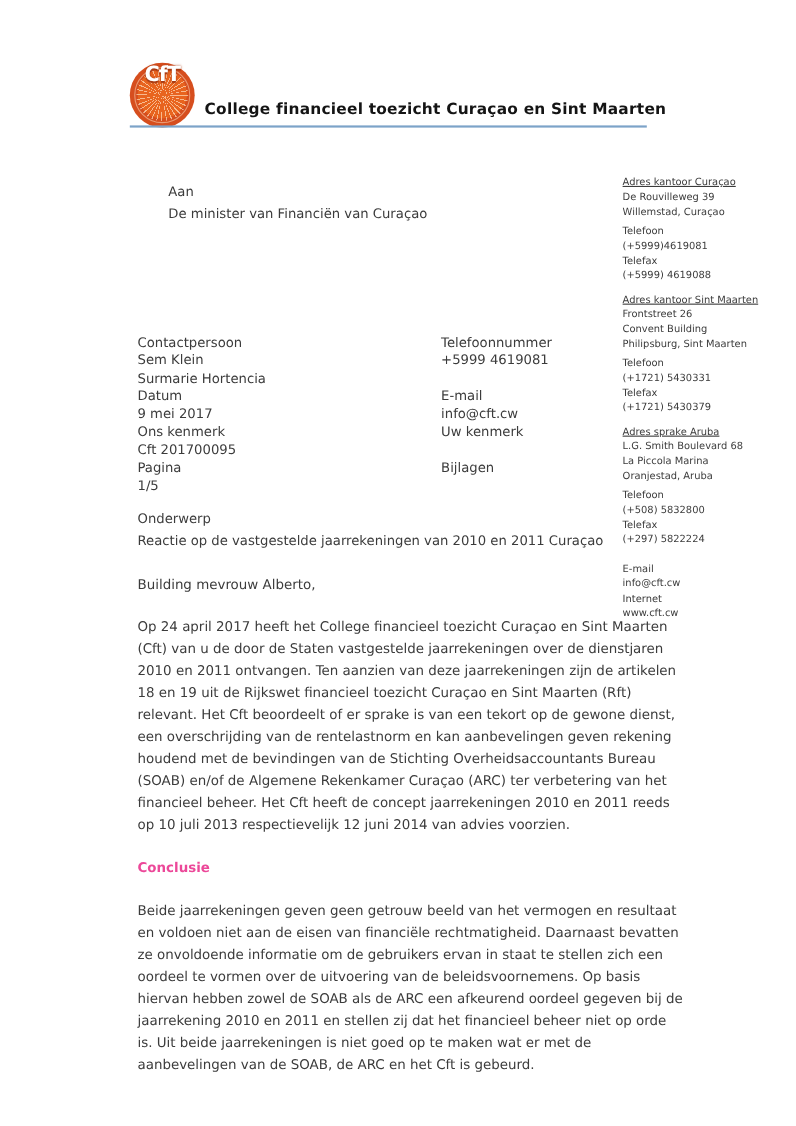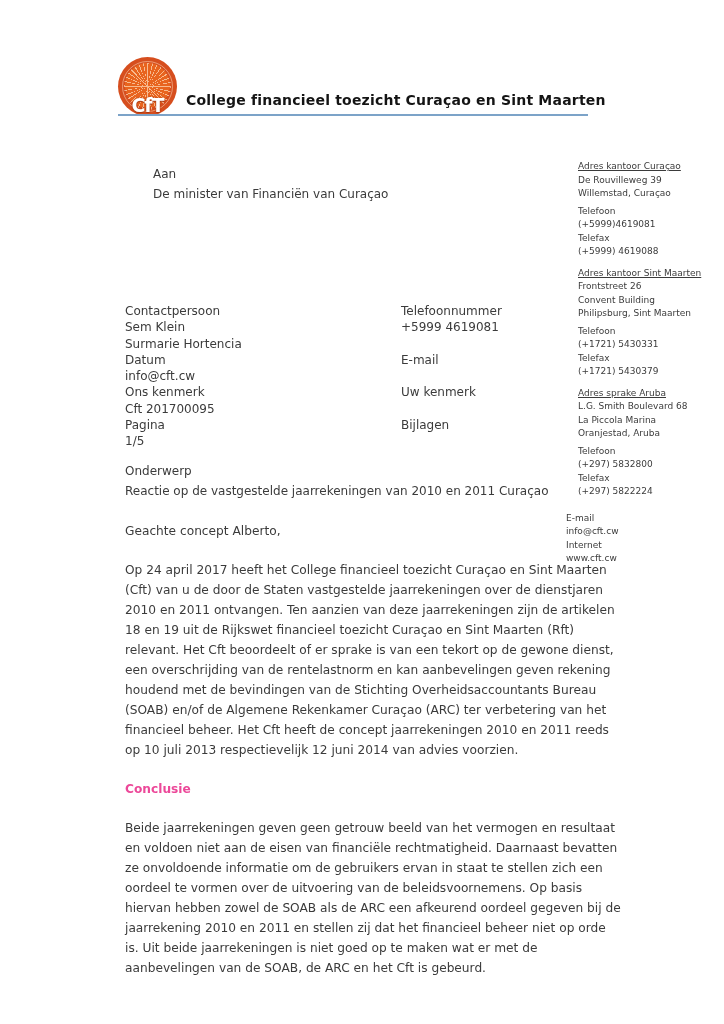--- a/index.html
+++ b/index.html
@@ -13,21 +13,21 @@
     overflow: hidden;
   }
 
   
   .logo {
     position: absolute;
     left: 118px; top: 57px;
     width: 59px; height: 59px;
     border-radius: 50%;
     background: radial-gradient(circle at 50% 48%, #e8641f 0 52%, #d64e1e 53% 100%);
-    display: flex; align-items: flex-end; justify-content: center;
+    display: flex; align-items: flex-start; justify-content: center;
   }
   .logo::before {
     content: "";
     position: absolute; inset: 6px;
     border-radius: 50%;
     background: repeating-conic-gradient(rgba(255,232,204,0.65) 0deg 2.5deg, rgba(255,232,204,0) 2.5deg 11.25deg);
   }
   .logo::after {
     content: "";
     position: absolute; inset: 4px;
@@ -55,21 +55,21 @@
   .recipient {
     position: absolute; left: 125px; top: 164px;
     font-size: 12px; line-height: 20px; margin-left: 28px;
   }
 
   
   .sidebar {
     position: absolute; left: 566px; top: 160px; width: 154px;
     font-size: 9px; line-height: 13.5px; color: #3b3b3b;
   }
-  .office { margin-bottom: 8px; margin-left: 12px; }
+  .office { margin-bottom: 8px; }
   .office-heading { text-decoration: underline; }
   .office-contacts { margin-top: 4px; }
   .kv-row { display: flex; flex-direction: column; }
   .kv-row .lbl { width: 47px; flex: none; }
   .kv-row .val { flex: 1; white-space: nowrap; }
   .online-block { margin-top: 13px; }
 
   
   .meta {
     position: absolute; left: 125px; top: 303px; width: 482px;
@@ -146,21 +146,21 @@
     </div>
 
     <div class="office">
       <div class="office-heading">Adres sprake Aruba</div>
       <div>L.G. Smith Boulevard 68</div>
       <div>La Piccola Marina</div>
       <div>Oranjestad, Aruba</div>
       <div class="office-contacts">
         <div class="kv-row">
           <span class="lbl">Telefoon</span>
-          <span class="val">(+297) 5832800</span>
+          <span class="val">(+508) 5832800</span>
         </div>
         <div class="kv-row">
           <span class="lbl">Telefax</span>
           <span class="val">(+297) 5822224</span>
         </div>
       </div>
     </div>
 
     <div class="online-block">
       <div class="kv-row">
@@ -185,20 +185,21 @@
     </div>
     <div class="meta-row">
       <span class="meta-left">Surmarie Hortencia</span>
       <span class="meta-right"></span>
     </div>
     <div class="meta-row">
       <span class="meta-left">Datum</span>
       <span class="meta-right">E-mail</span>
     </div>
     <div class="meta-row">
+      <span class="meta-left">9 mei 2017</span>
       <span class="meta-right">info@cft.cw</span>
     </div>
     <div class="meta-row">
       <span class="meta-left">Ons kenmerk</span>
       <span class="meta-right">Uw kenmerk</span>
     </div>
     <div class="meta-row">
       <span class="meta-left">Cft 201700095</span>
       <span class="meta-right"></span>
     </div>
@@ -211,19 +212,19 @@
       <span class="meta-right"></span>
     </div>
   </div>
 
   <div class="subject">
     <div>Onderwerp</div>
     <div>Reactie op de vastgestelde jaarrekeningen van 2010 en 2011 Curaçao</div>
   </div>
 
   <div class="letter">
-    <div class="salutation">Geachte concept Alberto,</div>
+    <div class="salutation">Building mevrouw Alberto,</div>
     <p>Op 24 april 2017 heeft het College financieel toezicht Curaçao en Sint Maarten (Cft) van u de door de Staten vastgestelde jaarrekeningen over de dienstjaren 2010 en 2011 ontvangen. Ten aanzien van deze jaarrekeningen zijn de artikelen 18 en 19 uit de Rijkswet financieel toezicht Curaçao en Sint Maarten (Rft) relevant. Het Cft beoordeelt of er sprake is van een tekort op de gewone dienst, een overschrijding van de rentelastnorm en kan aanbevelingen geven rekening houdend met de bevindingen van de Stichting Overheidsaccountants Bureau (SOAB) en/of de Algemene Rekenkamer Curaçao (ARC) ter verbetering van het financieel beheer. Het Cft heeft de concept jaarrekeningen 2010 en 2011 reeds op 10 juli 2013 respectievelijk 12 juni 2014 van advies voorzien.</p>
     <div class="section-heading">Conclusie</div>
     <p>Beide jaarrekeningen geven geen getrouw beeld van het vermogen en resultaat en voldoen niet aan de eisen van financiële rechtmatigheid. Daarnaast bevatten ze onvoldoende informatie om de gebruikers ervan in staat te stellen zich een oordeel te vormen over de uitvoering van de beleidsvoornemens. Op basis hiervan hebben zowel de SOAB als de ARC een afkeurend oordeel gegeven bij de jaarrekening 2010 en 2011 en stellen zij dat het financieel beheer niet op orde is. Uit beide jaarrekeningen is niet goed op te maken wat er met de aanbevelingen van de SOAB, de ARC en het Cft is gebeurd.</p>
   </div>
 
 </div>
 
 </body></html>

